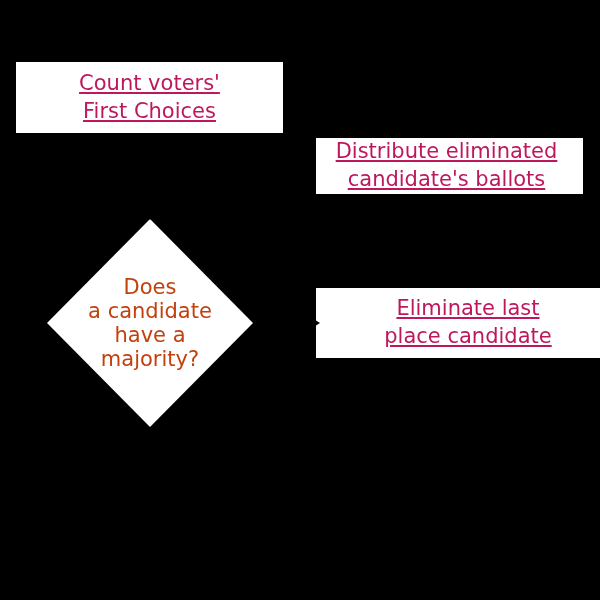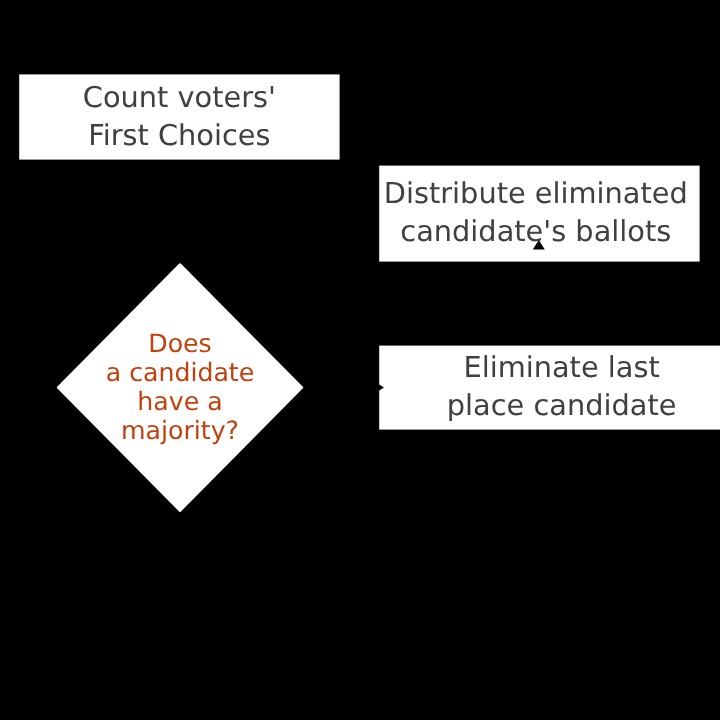--- a/index.html
+++ b/index.html
@@ -22,38 +22,39 @@
     position: absolute;
     background: #ffffff;
     color: #000000;
     display: flex;
     align-items: center;
     justify-content: center;
     text-align: center;
     box-sizing: border-box;
   }
   .node-box .node-label {
-    font-size: 24px;
+    font-size: 21px;
     line-height: 1.33;
-    color: #404040;
+    color: #be185d;
     white-space: pre;
     display: block;
+    text-decoration: underline;
   }
 
   #box-count {
     left: 16px;
     top: 62px;
     width: 267px;
     height: 71px;
   }
   #box-distribute {
     left: 316px;
     top: 138px;
     width: 267px;
-    height: 80px;
+    height: 56px;
   }
   #box-distribute .node-label {
     
     margin-left: -6px;
   }
   #box-eliminate {
     left: 316px;
     top: 288px;
     width: 304px;
     height: 70px;

